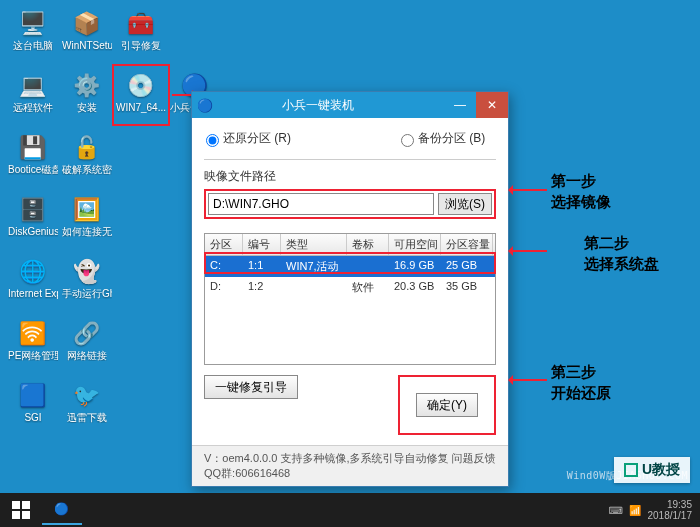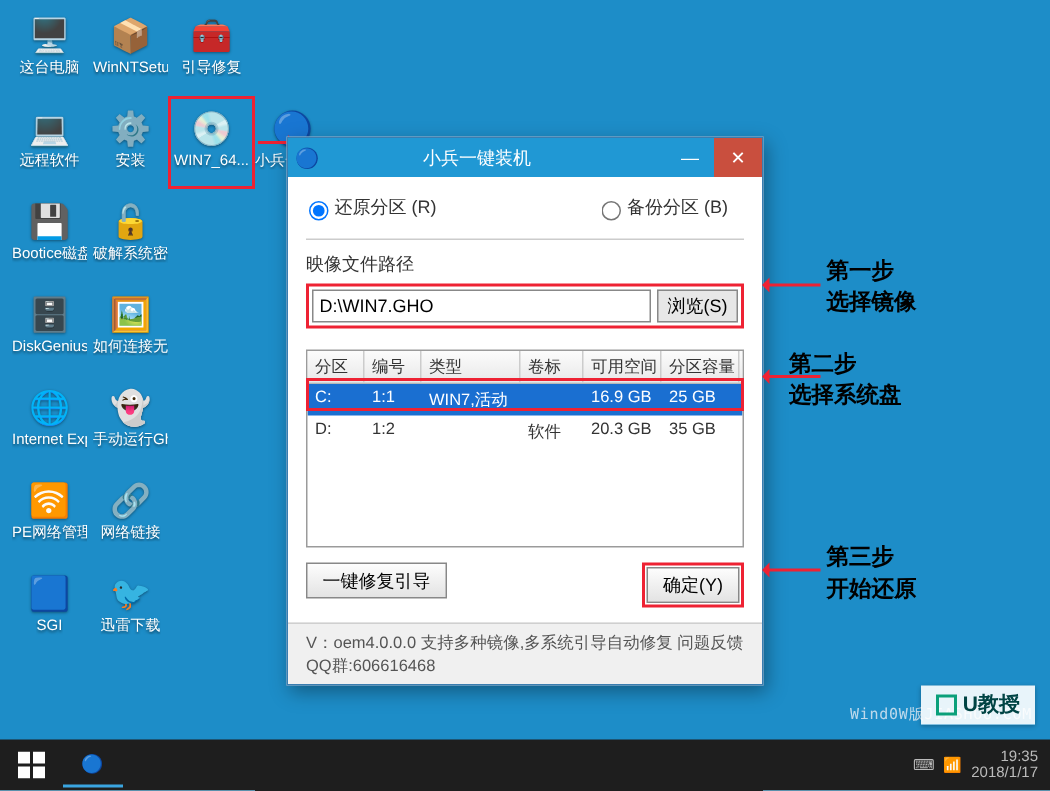--- a/index.html
+++ b/index.html
@@ -48,21 +48,21 @@
 .c4 { width:42px; }
 .c5 { width:52px; text-align:left; }
 .c6 { width:52px; text-align:left; }
 .ghead div { border-right:1px solid #ccc; }
 .grow { display:flex; }
 .grow.sel { background:#1a6fd1; color:#fff; }
 .gridHL { position:absolute; border:2px solid #e23; pointer-events:none; }
 
 .footer { display:flex; gap:6px; margin-top:10px; justify-content:space-between; }
 .btn { height:24px; padding:0 10px; background:linear-gradient(#fdfdfd,#e3e3e3); border:1px solid #888; cursor:pointer; font-size:12px; font-family:inherit; }
-.okHL { border:2px solid #e23; padding:1px; }
+.okHL { border:2px solid #e23; padding:16px; }
 .status { padding:5px 12px; background:#f0f0f0; color:#555; font-size:11px; border-top:1px solid #cfcfcf; }
 
 
 .step { position:absolute; color:#000000; font-weight:bold; font-size:15px; line-height:1.4; text-align:left; }
 .stepArr { position:absolute; height:2px; background:#e23; }
 .stepArr:before { content:""; position:absolute; left:-8px; top:-4px; border:5px solid transparent; border-right-color:#e23; }
 
 
 .taskbar { position:absolute; bottom:0; left:0; right:0; height:34px; background:#1e1e1e; display:flex; align-items:center; }
 .start { width:42px; height:34px; display:flex; align-items:center; justify-content:center; cursor:pointer; color:#fff; font-size:18px; }
@@ -237,21 +237,21 @@
       <div class="status">V：oem4.0.0.0    支持多种镜像,多系统引导自动修复  问题反馈QQ群:606616468</div>
     </div>
 
     <div class="stepArr" style="top:189px;left:511px;width:36px;"></div>
     <div class="step" style="top:170px;left:551px;">
       <div>第一步</div>
       <div>选择镜像</div>
     </div>
 
     <div class="stepArr" style="top:250px;left:511px;width:36px;"></div>
-    <div class="step" style="top:232px;left:526px;">
+    <div class="step" style="top:232px;left:584px;">
       <div>第二步</div>
       <div>选择系统盘</div>
     </div>
 
     <div class="stepArr" style="top:379px;left:511px;width:36px;"></div>
     <div class="step" style="top:361px;left:551px;">
       <div>第三步</div>
       <div>开始还原</div>
     </div>
 

